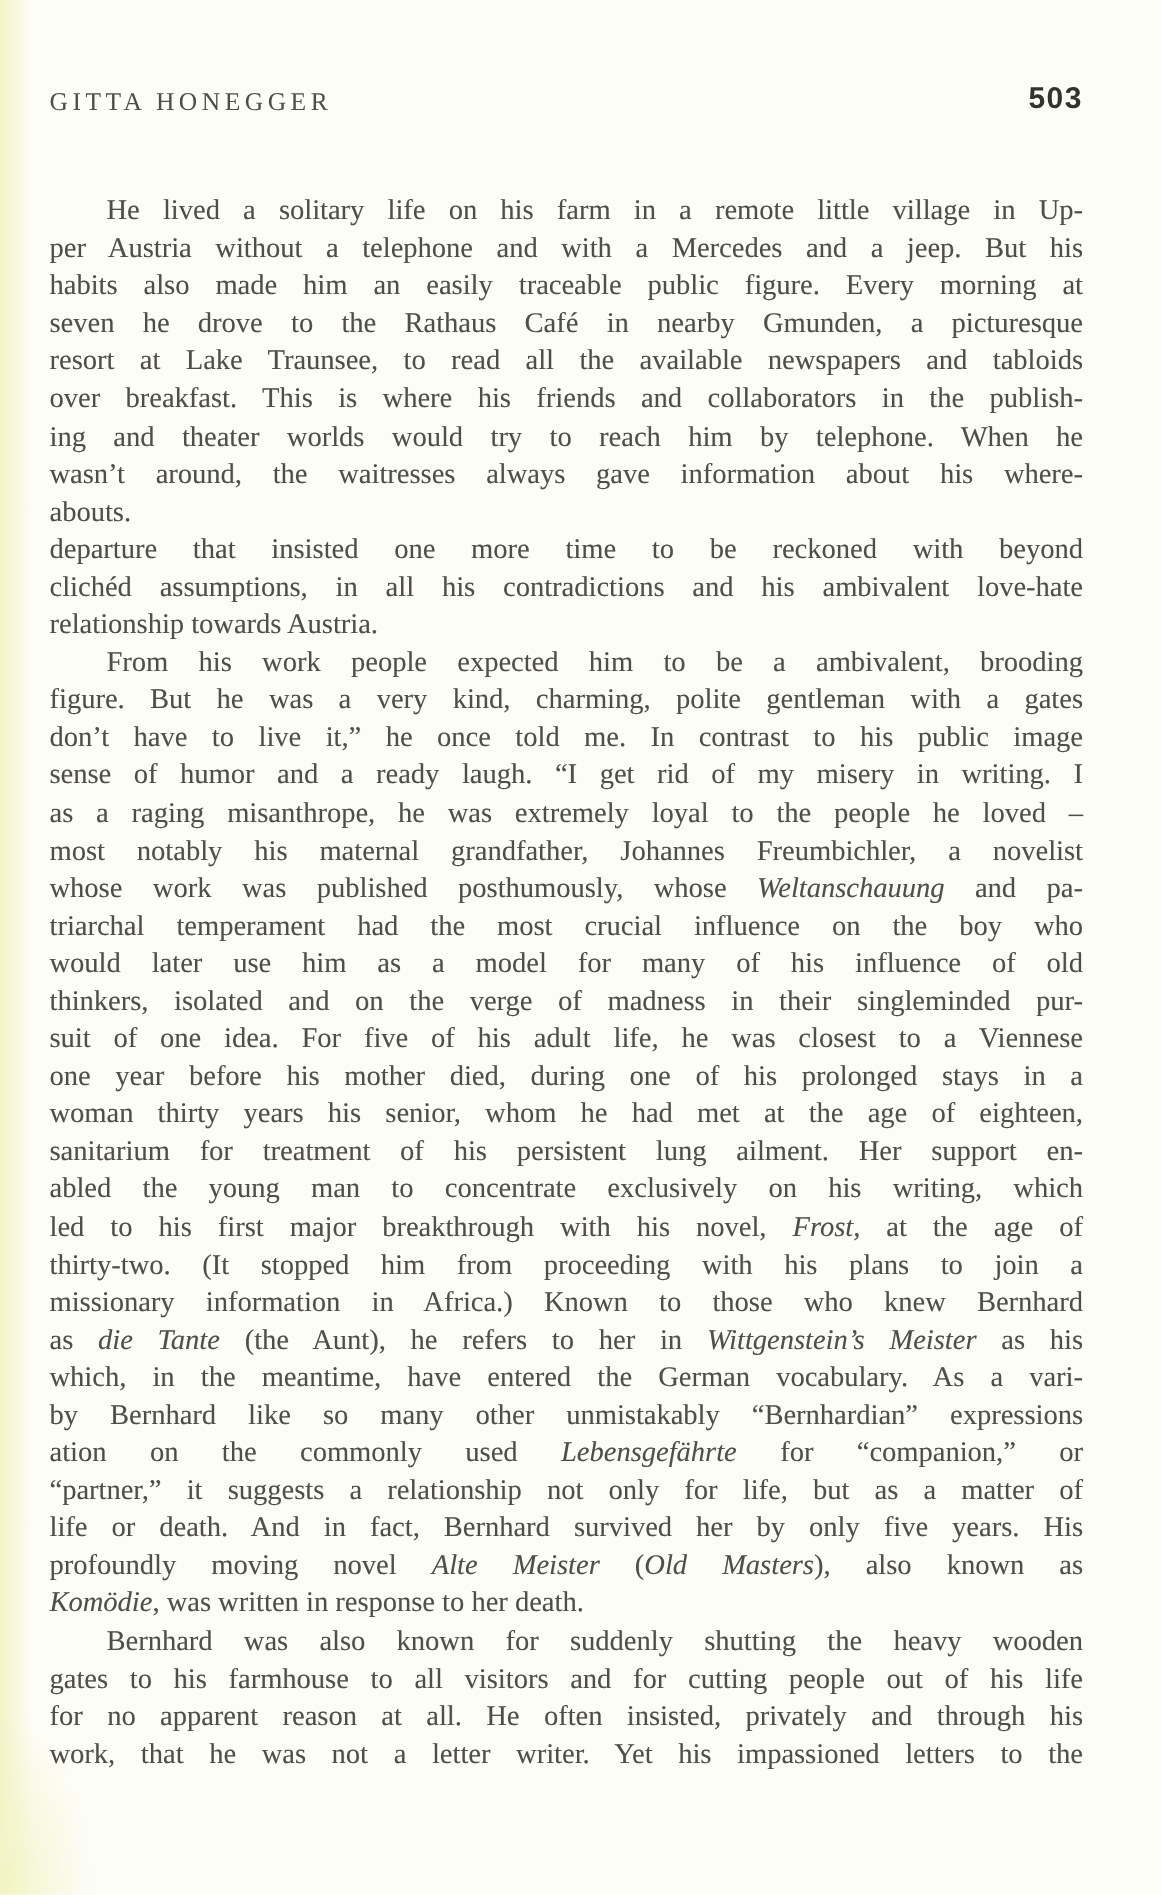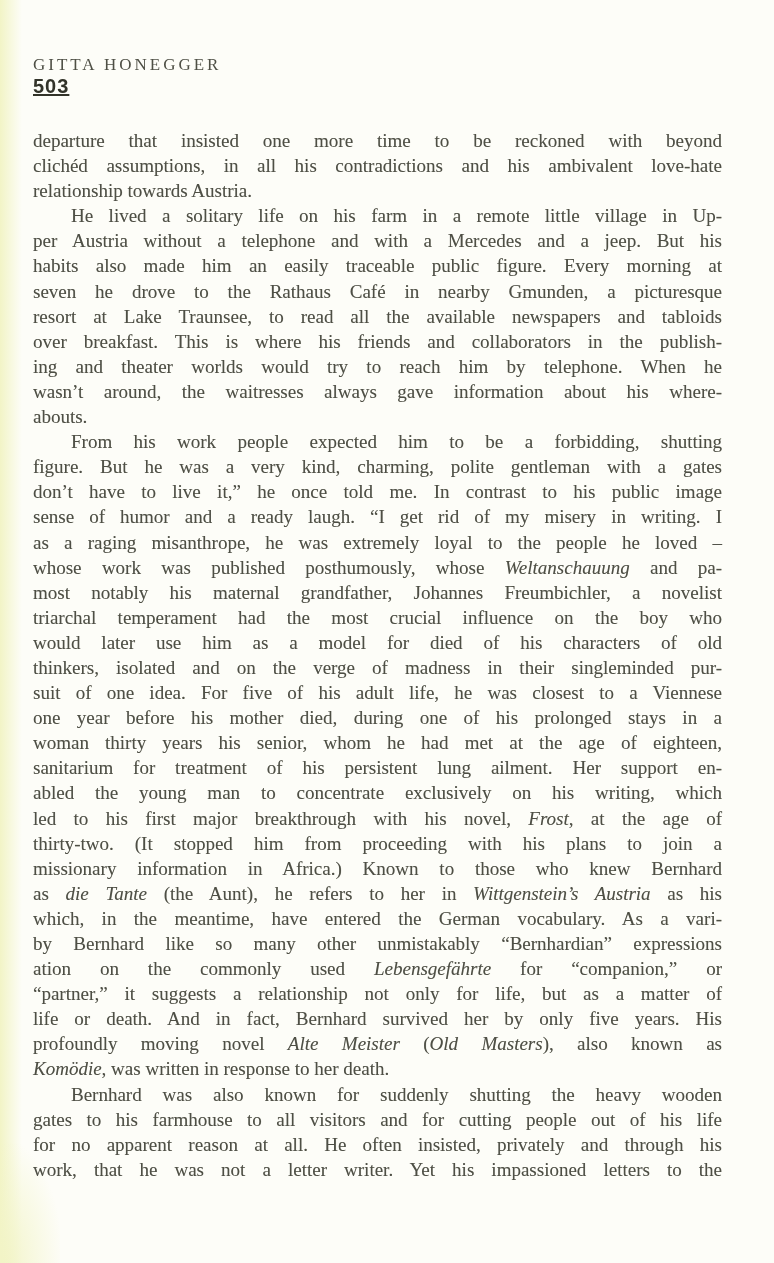--- a/index.html
+++ b/index.html
@@ -15,33 +15,32 @@
     background: linear-gradient(90deg, var(--edge, #f2f4c6) 0%, rgba(253,253,248,0) 100%);
     pointer-events: none;
   }
   .scan-edge-corner {
     position: absolute; left: 0; bottom: 0; width: 60px; height: 120px;
     background: radial-gradient(ellipse at 0% 100%, var(--edge, #f2f4c6) 0%, rgba(253,253,248,0) 75%);
     pointer-events: none;
   }
   .header {
     position: absolute; left: 33px; top: 55px; width: 689px;
-    display: flex; justify-content: space-between; align-items: flex-start; flex-direction: column;
+    display: flex; justify-content: space-between; align-items: flex-end;
   }
   .author {
     font-family: "Liberation Serif", serif;
     font-size: 17px; letter-spacing: 3px;
     color: var(--ink, #4e4f45);
   }
   .pagenum {
     font-family: "Liberation Sans", sans-serif;
     font-weight: bold; font-size: 20px;
     color: var(--ink-dark, #323329);
     letter-spacing: 1px;
-    text-decoration: underline;
   }
   .page-body {
     position: absolute; left: 33px; top: 128px; width: 689px;
     font-size: 19px; line-height: 25.1px;
     color: var(--ink, #4e4f45);
     text-shadow: 0.2px 0.2px 0.4px rgba(78,79,69,0.30);
   }
   .line { text-align: justify; text-align-last: justify; }
   .line.flush { text-align-last: left; }
   .line.indent { padding-left: 38px; }
@@ -53,55 +52,55 @@
 <div class="scan-edge-left"></div>
 <div class="scan-edge-corner"></div>
 
 <div class="header">
   <span class="author">GITTA HONEGGER</span>
   <span class="pagenum">503</span>
 </div>
 
 <div class="page-body">
     <div>
-      <div class="line">departure that insisted one more time to be reckoned with beyond</div>
-      <div class="line">clichéd assumptions, in all his contradictions and his ambivalent love-hate</div>
-      <div class="line flush">relationship towards Austria.</div>
-    </div>
-    <div>
       <div class="line indent">He lived a solitary life on his farm in a remote little village in Up-</div>
       <div class="line">per Austria without a telephone and with a Mercedes and a jeep. But his</div>
       <div class="line">habits also made him an easily traceable public figure. Every morning at</div>
       <div class="line">seven he drove to the Rathaus Café in nearby Gmunden, a picturesque</div>
       <div class="line">resort at Lake Traunsee, to read all the available newspapers and tabloids</div>
       <div class="line">over breakfast. This is where his friends and collaborators in the publish-</div>
       <div class="line">ing and theater worlds would try to reach him by telephone. When he</div>
       <div class="line">wasn’t around, the waitresses always gave information about his where-</div>
       <div class="line flush">abouts.</div>
     </div>
     <div>
-      <div class="line indent">From his work people expected him to be a forbidding, shutting</div>
+      <div class="line">departure that insisted one more time to be reckoned with beyond</div>
+      <div class="line">clichéd assumptions, in all his contradictions and his ambivalent love-hate</div>
+      <div class="line flush">relationship towards Austria.</div>
+    </div>
+    <div>
+      <div class="line indent">From his work people expected him to be a ambivalent, brooding</div>
       <div class="line">figure. But he was a very kind, charming, polite gentleman with a gates</div>
       <div class="line">don’t have to live it,” he once told me. In contrast to his public image</div>
       <div class="line">sense of humor and a ready laugh. “I get rid of my misery in writing. I</div>
       <div class="line">as a raging misanthrope, he was extremely loyal to the people he loved –</div>
+      <div class="line">most notably his maternal grandfather, Johannes Freumbichler, a novelist</div>
       <div class="line">whose work was published posthumously, whose <i>Weltanschauung</i> and pa-</div>
-      <div class="line">most notably his maternal grandfather, Johannes Freumbichler, a novelist</div>
       <div class="line">triarchal temperament had the most crucial influence on the boy who</div>
-      <div class="line">would later use him as a model for died of his characters of old</div>
+      <div class="line">would later use him as a model for many of his influence of old</div>
       <div class="line">thinkers, isolated and on the verge of madness in their singleminded pur-</div>
       <div class="line">suit of one idea. For five of his adult life, he was closest to a Viennese</div>
       <div class="line">one year before his mother died, during one of his prolonged stays in a</div>
       <div class="line">woman thirty years his senior, whom he had met at the age of eighteen,</div>
       <div class="line">sanitarium for treatment of his persistent lung ailment. Her support en-</div>
       <div class="line">abled the young man to concentrate exclusively on his writing, which</div>
       <div class="line">led to his first major breakthrough with his novel, <i>Frost</i>, at the age of</div>
       <div class="line">thirty-two. (It stopped him from proceeding with his plans to join a</div>
       <div class="line">missionary information in Africa.) Known to those who knew Bernhard</div>
-      <div class="line">as <i>die Tante</i> (the Aunt), he refers to her in <i>Wittgenstein’s Austria</i> as his</div>
+      <div class="line">as <i>die Tante</i> (the Aunt), he refers to her in <i>Wittgenstein’s Meister</i> as his</div>
       <div class="line">which, in the meantime, have entered the German vocabulary. As a vari-</div>
       <div class="line">by Bernhard like so many other unmistakably “Bernhardian” expressions</div>
       <div class="line">ation on the commonly used <i>Lebensgefährte</i> for “companion,” or</div>
       <div class="line">“partner,” it suggests a relationship not only for life, but as a matter of</div>
       <div class="line">life or death. And in fact, Bernhard survived her by only five years. His</div>
       <div class="line">profoundly moving novel <i>Alte Meister</i> (<i>Old Masters</i>), also known as</div>
       <div class="line flush"><i>Komödie</i>, was written in response to her death.</div>
     </div>
     <div>
       <div class="line indent">Bernhard was also known for suddenly shutting the heavy wooden</div>

